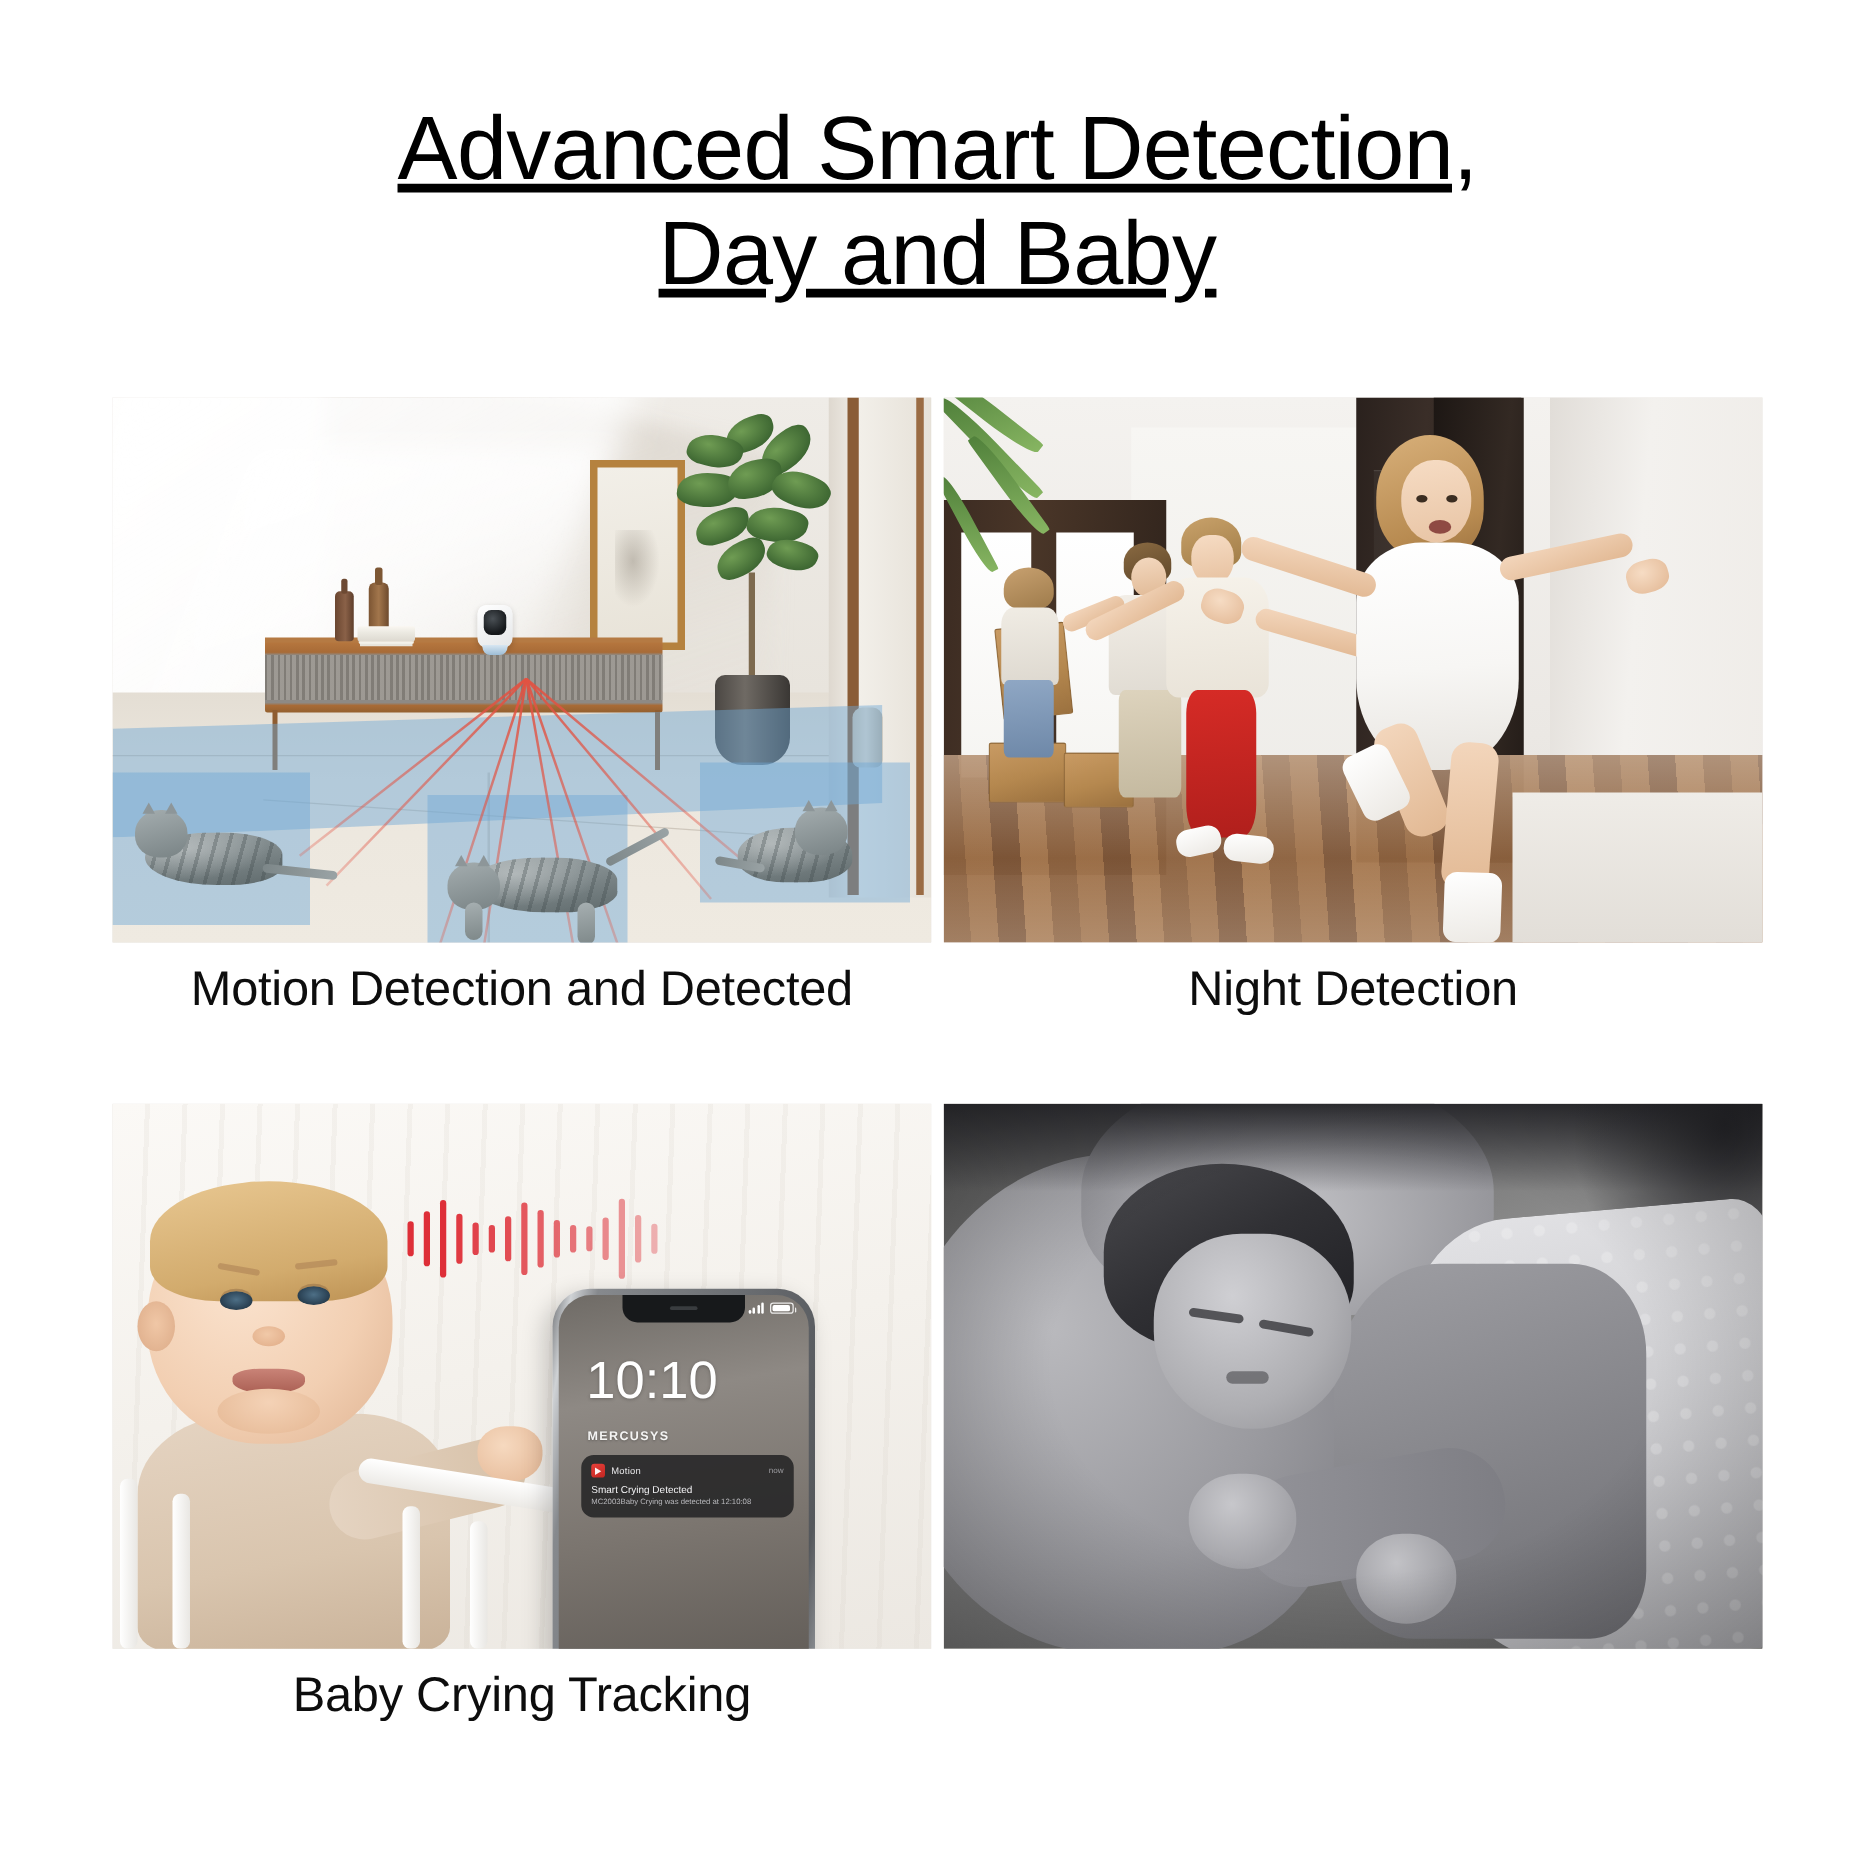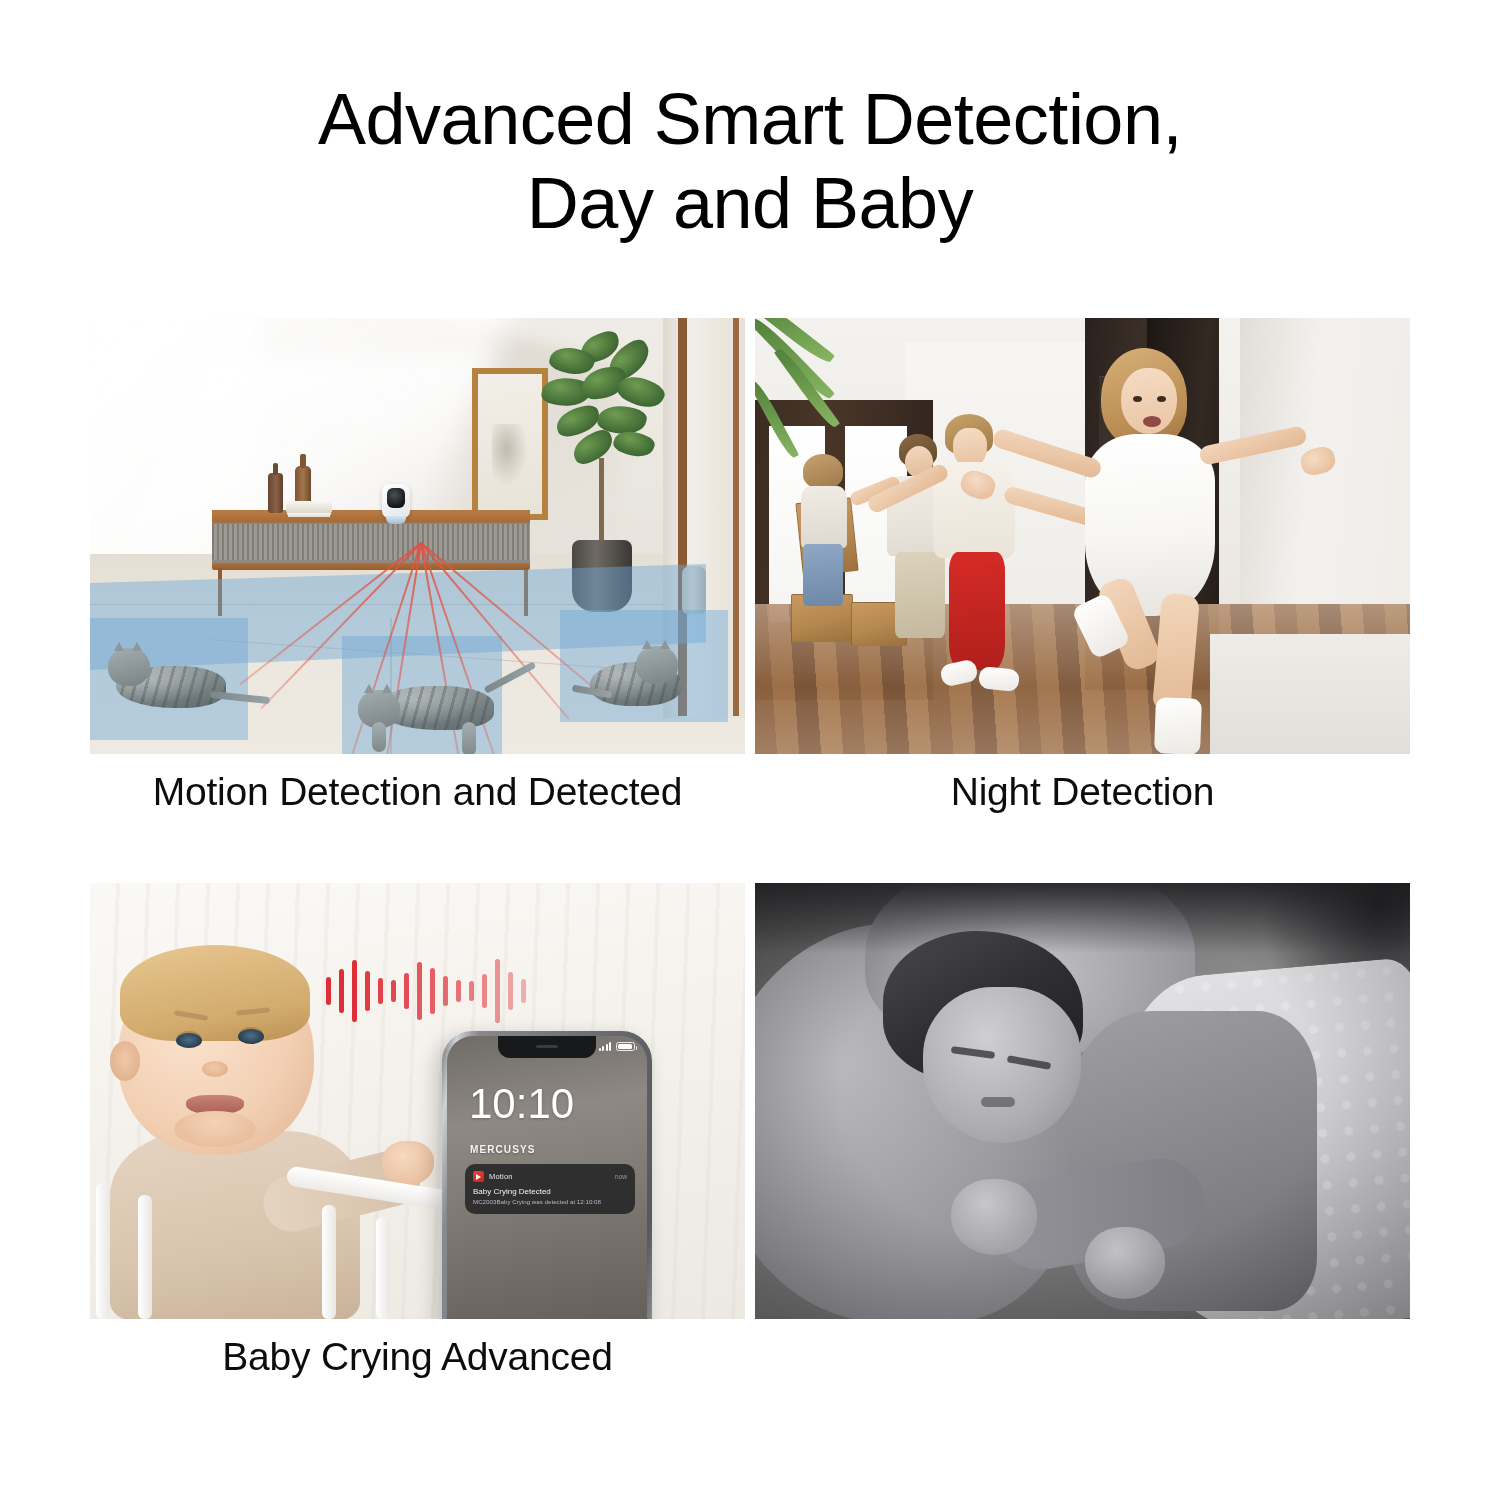--- a/index.html
+++ b/index.html
@@ -24,21 +24,21 @@
     top: 78px;
     left: 0;
     width: 1500px;
     text-align: center;
     font-size: 72px;
     line-height: 1.16;
     font-weight: 400;
     letter-spacing: -0.5px;
     color: #000000;
   }
-  .headline .line { display: block; }
+  .headline .line { display: block; text-decoration: underline; }
 
   
   .grid {
     position: absolute;
     left: 90px;
     top: 318px;
     width: 1320px;
     height: 1090px;
     display: grid;
     grid-template-columns: 655px 655px;
@@ -853,27 +853,27 @@
             </div>
             <div class="phone-time">10:10</div>
             <div class="phone-appname">MERCUSYS</div>
 
             <div class="notif">
               <div class="notif-head">
                 <span class="notif-icon"></span>
                 <span class="notif-app">Motion</span>
                 <span class="notif-time">now</span>
               </div>
-              <div class="notif-title">Baby Crying Detected</div>
+              <div class="notif-title">Smart Crying Detected</div>
               <div class="notif-body">MC2003Baby Crying was detected at 12:10:08</div>
             </div>
           </div>
         </div>
       </div>
-      <div class="caption">Baby Crying Advanced</div>
+      <div class="caption">Baby Crying Tracking</div>
     </div>
 
     <div class="cell">
       <div class="photo">
         <div class="nv-bg"></div>
         <div class="nv-pillow"></div>
         <div class="nv-pillow2"></div>
         <div class="nv-dark-top"></div>
         <div class="nv-dark-right"></div>
         <div class="nv-blanket"></div>

